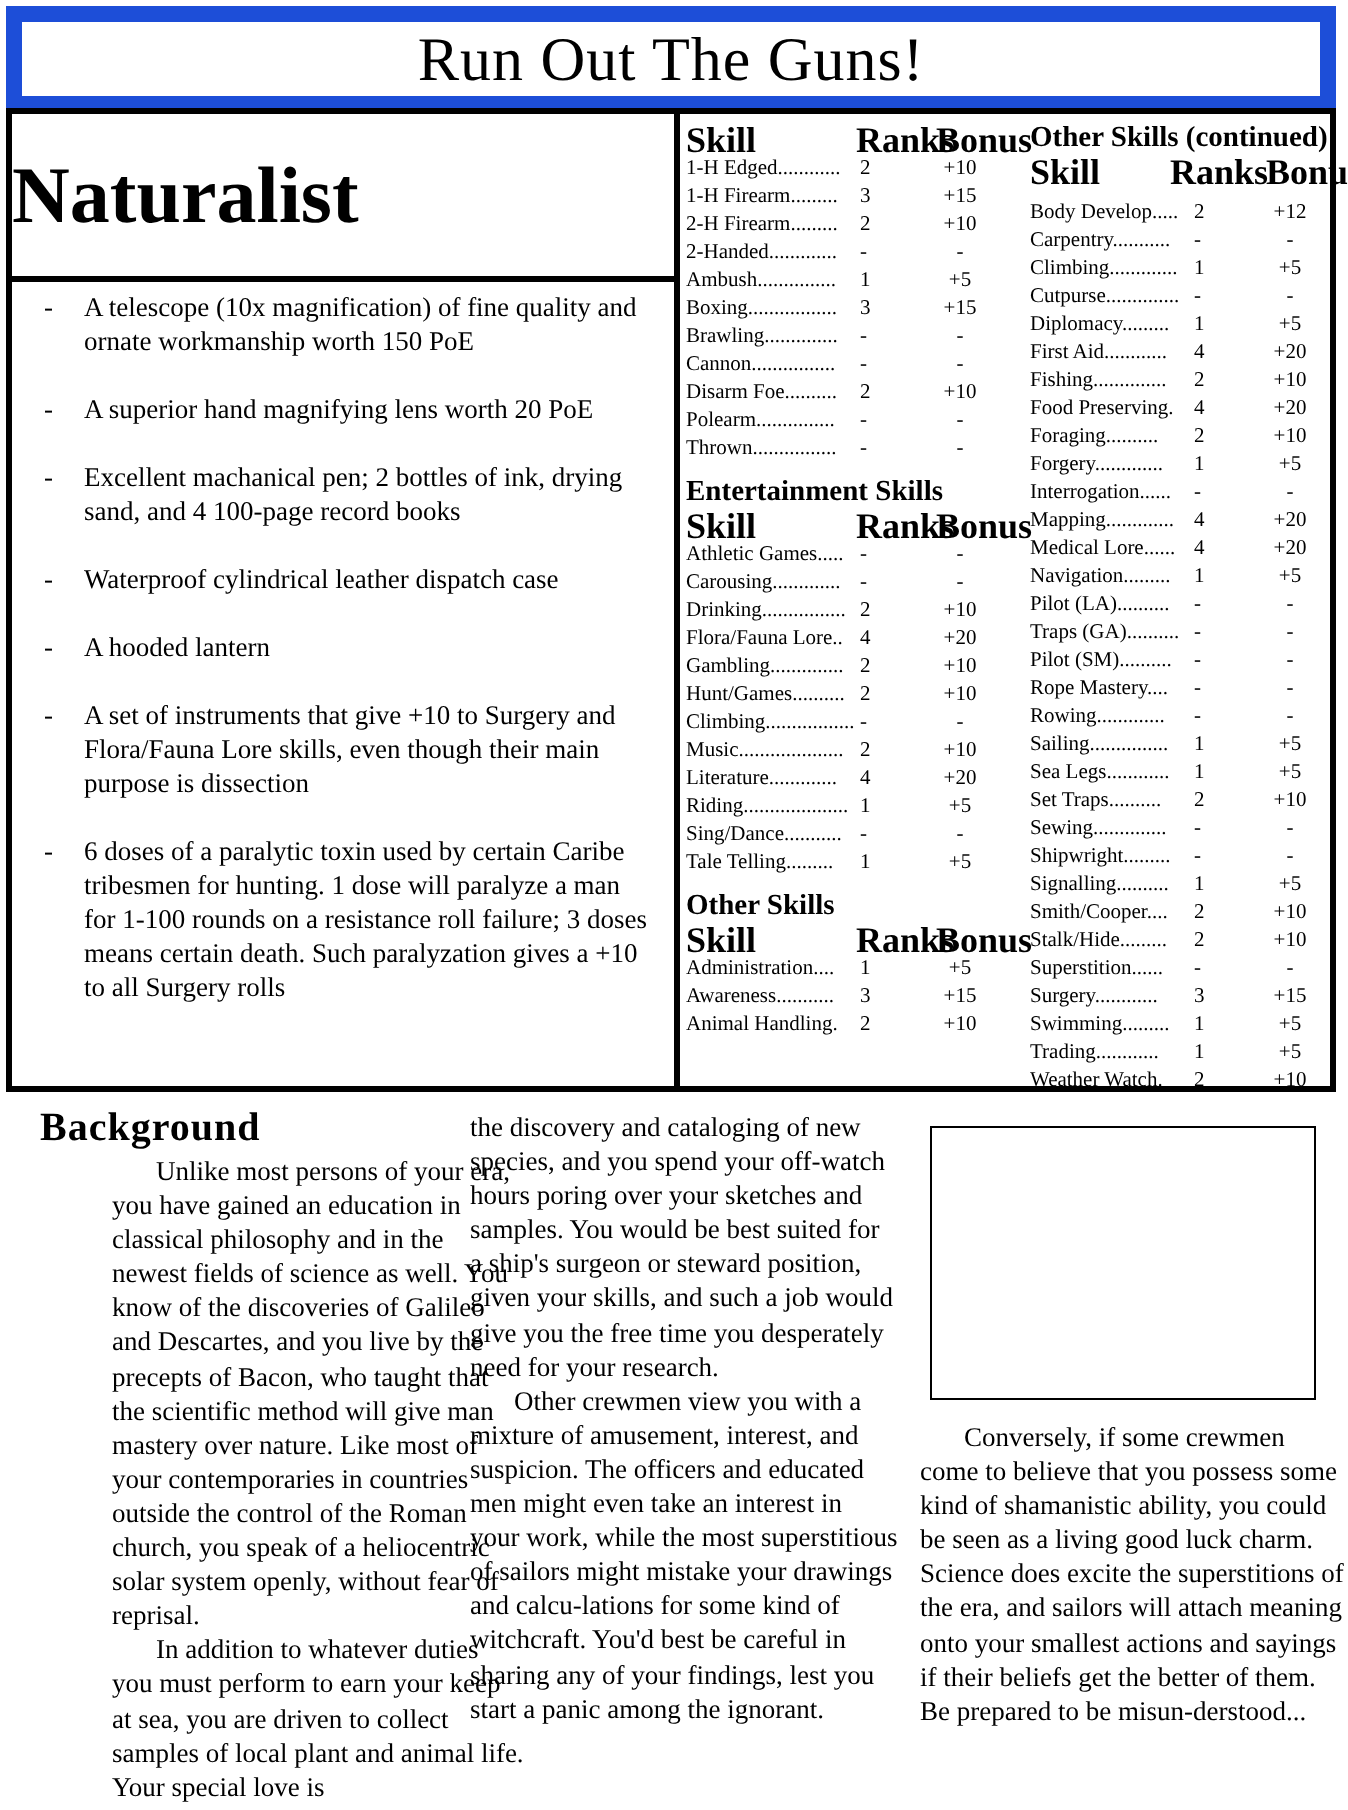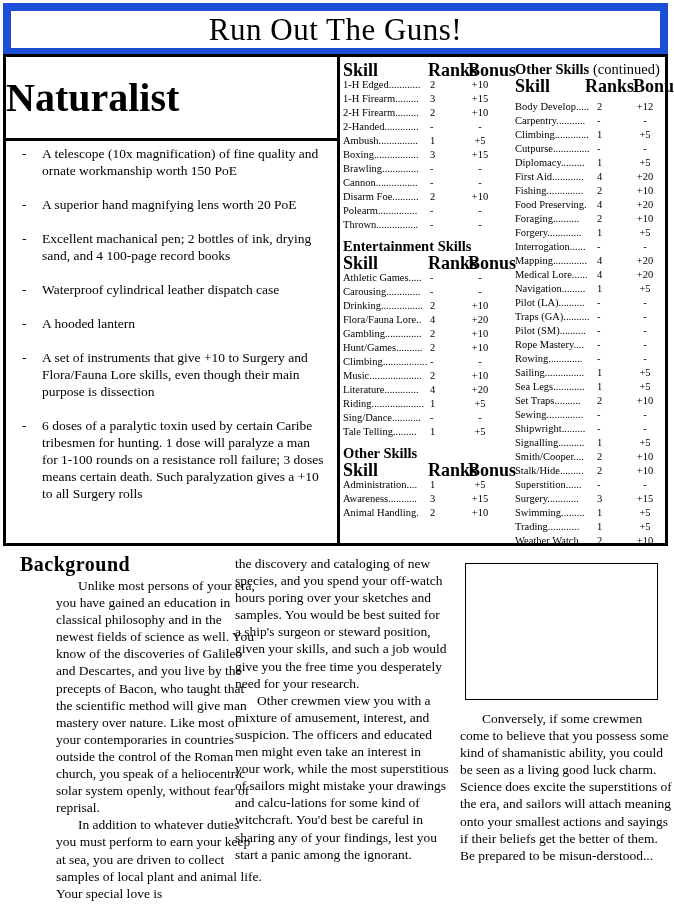--- a/index.html
+++ b/index.html
@@ -20,21 +20,21 @@
   .equip-title { font-size: 20px; font-weight: bold; margin: 0 0 6px 0; }
   .equip-item { display: flex; font-size: 13.5px; line-height: 17px; margin: 0 0 17px 0; }
   .equip-item .dash { width: 20px; padding-left: 8px; flex: none; }
   .equip-item .text { flex: 1; padding-right: 4px; }
   .skills-panel { position: absolute; left: 340px; top: 54px; width: 328px; height: 492px;
                   border: 3px solid #000; border-left: none; box-sizing: border-box; }
   .skill-col { position: absolute; top: 4px; }
   .skill-col.c1 { left: 3px; width: 168px; }
   .skill-col.c2 { left: 175px; width: 150px; }
   .sk-heading { font-size: 14.5px; font-weight: bold; line-height: 16px; white-space: nowrap; }
-  .sk-heading .cont { font-weight: normal; }
+  .sk-heading .cont { font-weight: bold; }
   .sk-header { display: flex; font-size: 18px; font-weight: bold; line-height: 15px; margin-top: 2px; }
   .sk-row { display: flex; font-size: 10.5px; line-height: 14px; white-space: nowrap; }
   .c1 .sk-name { width: 87px; overflow: hidden; }
   .c1 .sk-rank { width: 30px; }
   .c1 .sk-bonus { width: 40px; text-align: center; }
   .c1 .sk-header .sk-name { width: 85px; }
   .c1 .sk-header .sk-rank { width: 40px; text-align: left; }
   .c1 .sk-header .sk-bonus { width: 36px; text-align: left; }
   .c2 .sk-name { width: 82px; overflow: hidden; }
   .c2 .sk-rank { width: 30px; }

